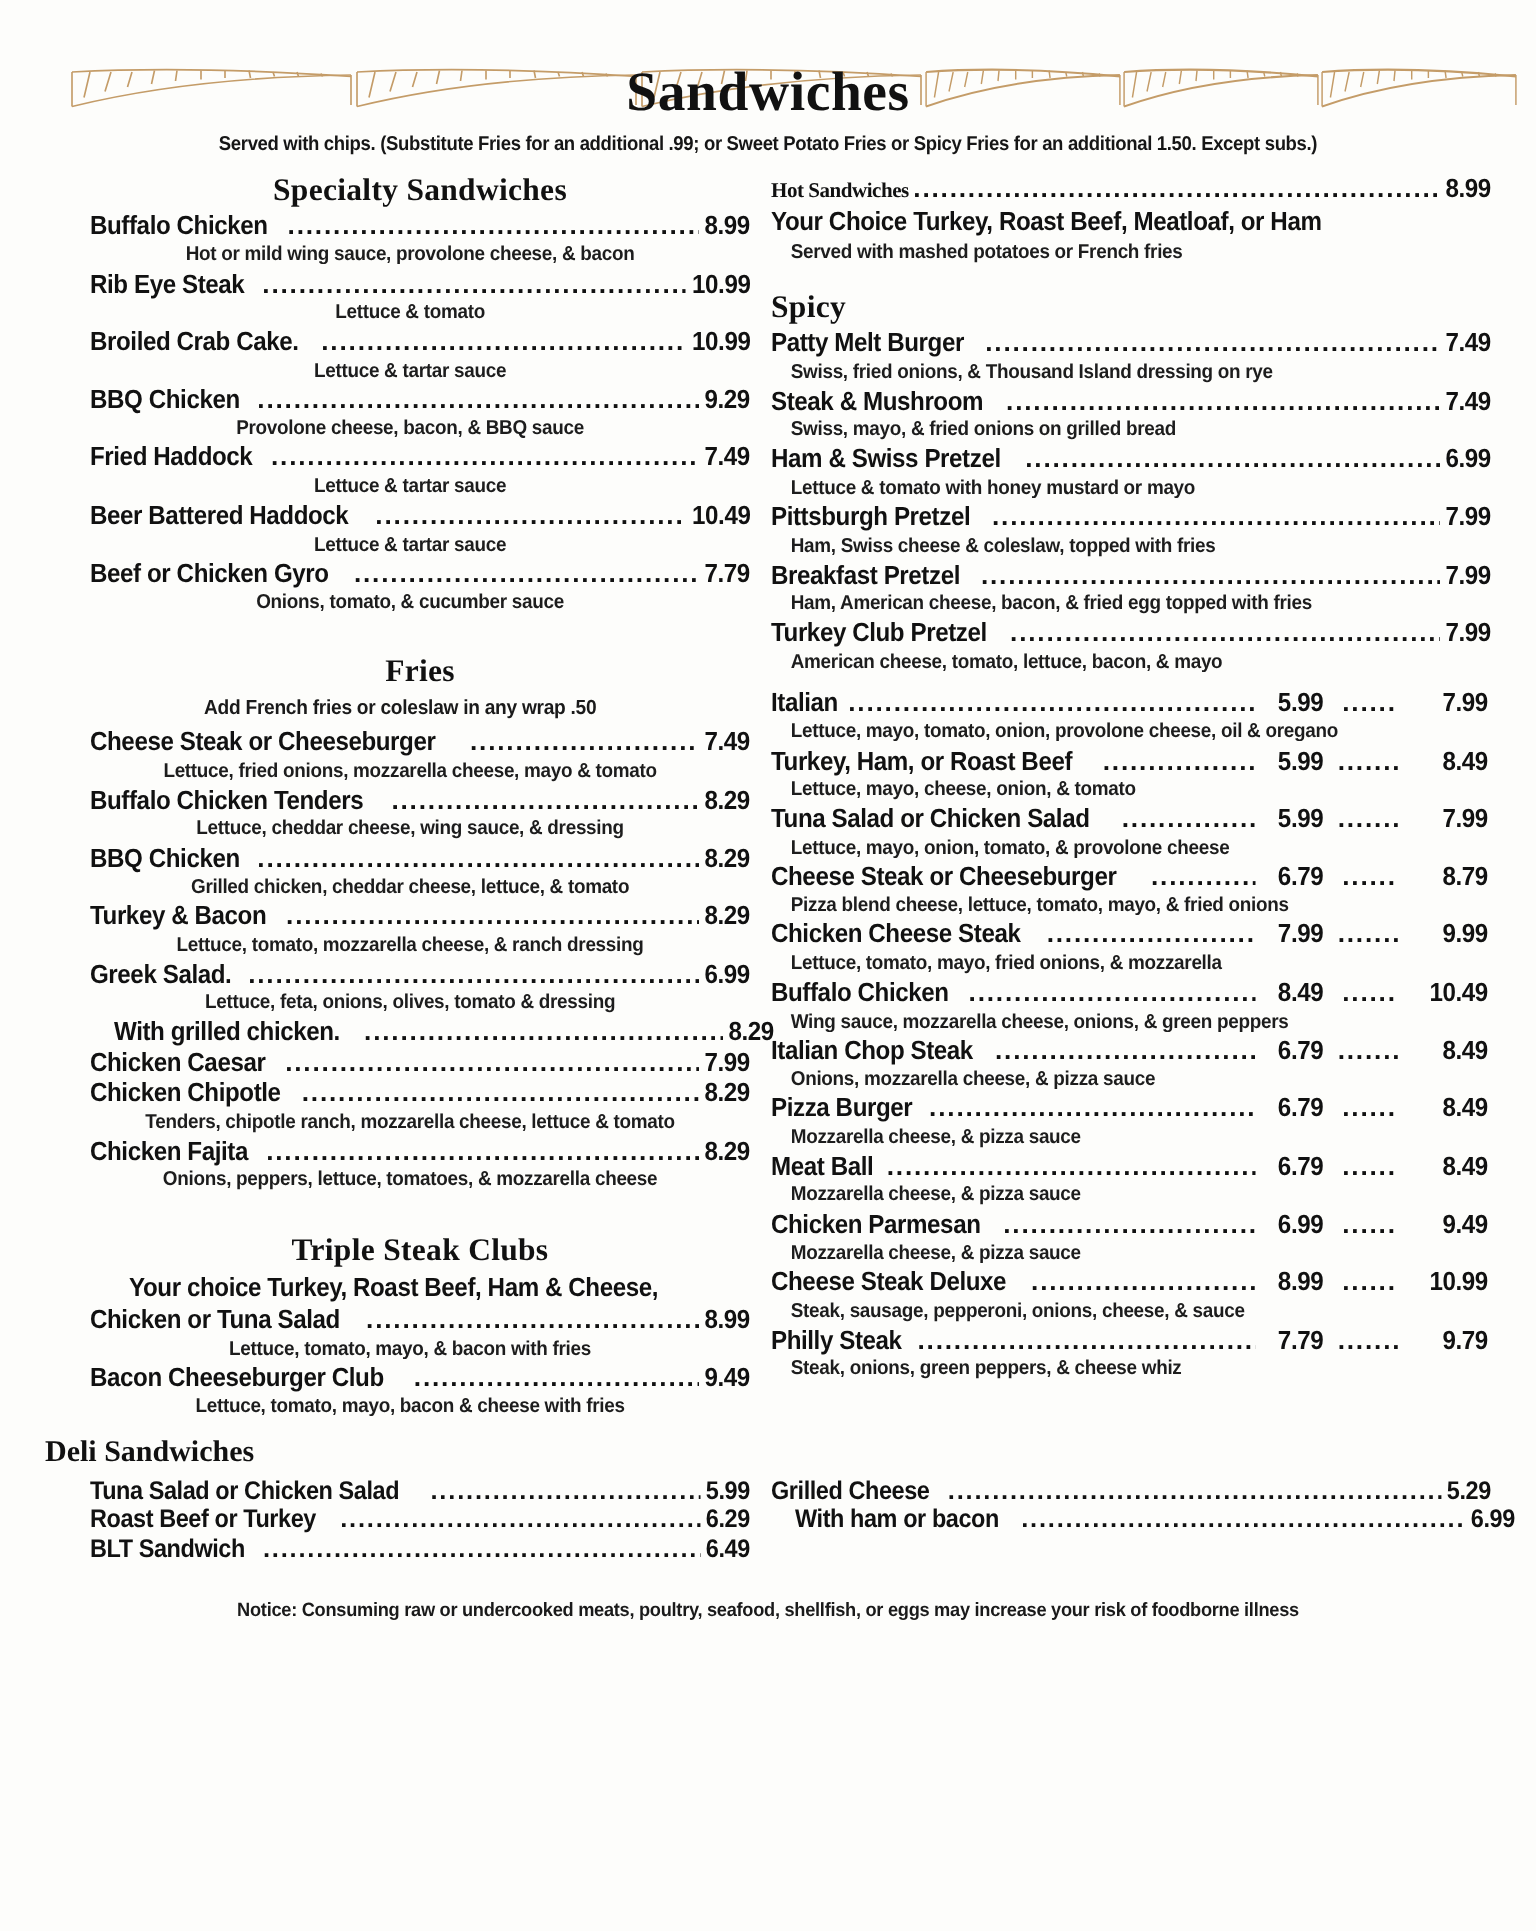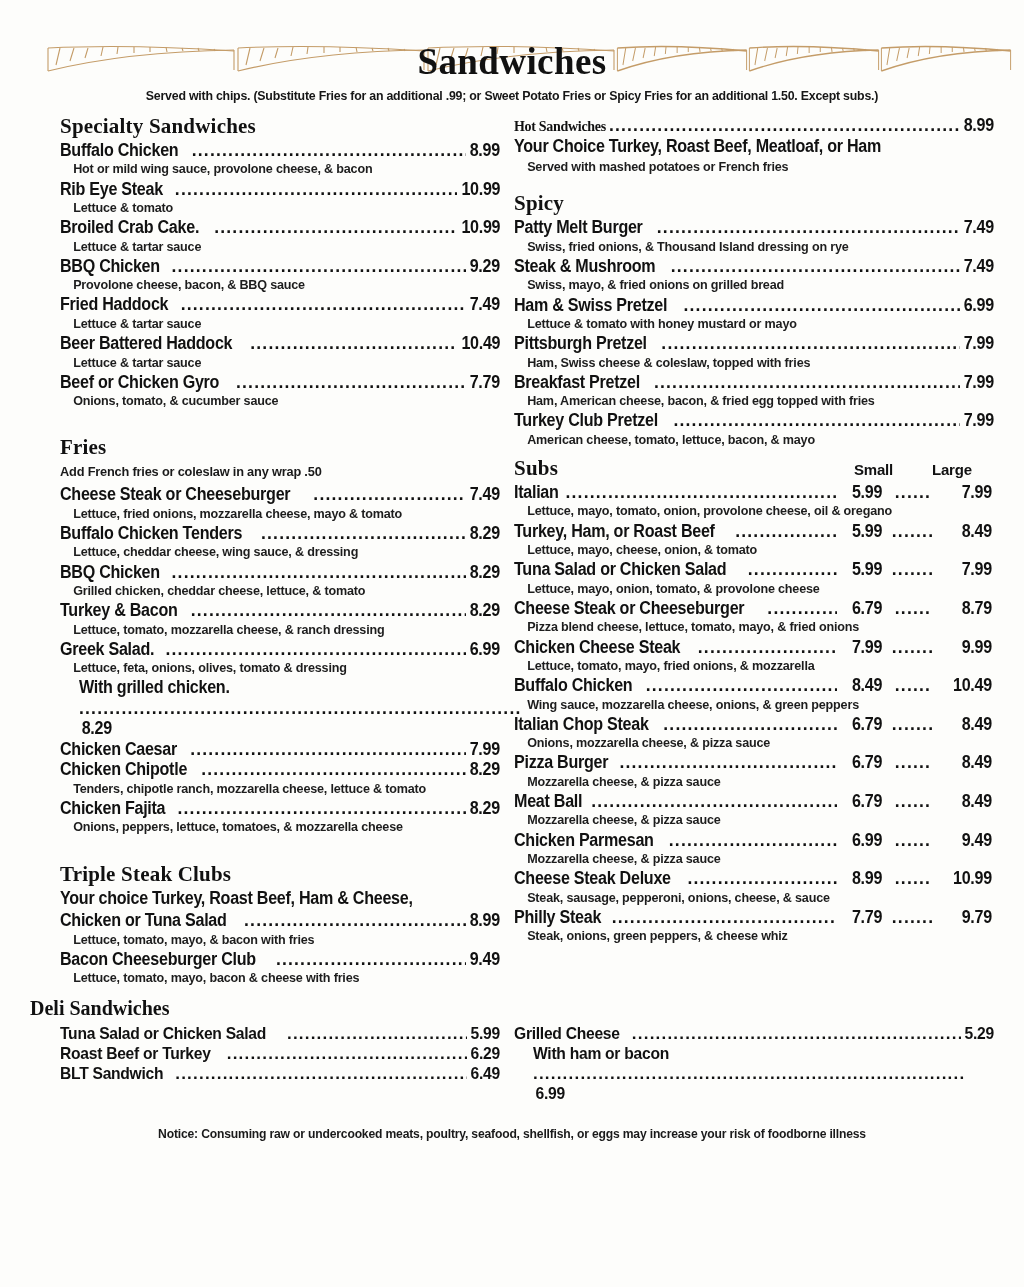--- a/index.html
+++ b/index.html
@@ -63,21 +63,21 @@
     margin-top: 2px;
     transform: scaleX(0.93);
   }
 
   
   .cols {
     display: flex;
     padding: 12px 30px 0 30px;
     box-sizing: border-box;
   }
-  .col-left  { width: 470px; padding-left: 30px; box-sizing: border-box; }
+  .col-left  { width: 470px; padding-left: 30px; box-sizing: border-box; text-align: center; }
   .col-right { width: 494px; padding-left: 14px; box-sizing: border-box; }
 
   
   .sec-head {
     font-family: "Liberation Serif", serif;
     font-weight: bold;
     font-size: 21px;
     letter-spacing: 0.2px;
     color: #111;
     margin: 0 0 1px 0;
@@ -132,21 +132,21 @@
     text-align: right;
     transform: scaleX(0.92);
   }
   .item .price-lg {
     flex: 0 0 auto;
     width: 52px;
     text-align: right;
     transform: scaleX(0.92);
   }
 
-  .item.indent { padding-left: 16px; flex-direction: column; }
+  .item.indent { padding-left: 16px; }
 
   .desc {
     font-family: "Liberation Sans Narrow", "Liberation Sans", sans-serif;
     font-size: 13.4px;
     font-weight: bold;
     color: #1d1d1d;
     letter-spacing: -0.2px;
     padding-left: 14px;
     line-height: 1.28;
     margin-bottom: 1px;
@@ -492,25 +492,20 @@
         <div class="item">
             <span class="nm">Turkey Club Pretzel</span>
             <span class="dots">.........................................................................</span>
             <span class="price">7.99</span>
           </div>
         <div class="desc">American cheese, tomato, lettuce, bacon, &amp; mayo</div>
       </div>
 
       <div class="sec-space-sm"></div>
 
-      <div class="subs-head-row">
-        <div class="sec-head">Subs</div>
-        <div class="col-lbl sm">Small</div>
-        <div class="col-lbl lg">Large</div>
-      </div>
 
       <div>
         <div class="item">
             <span class="nm">Italian</span>
             <span class="dots">.....................................................</span>
             <span class="price-sm">5.99</span>
             <span class="dots2">......</span>
             <span class="price-lg">7.99</span>
           </div>
         <div class="desc">Lettuce, mayo, tomato, onion, provolone cheese, oil &amp; oregano</div>

